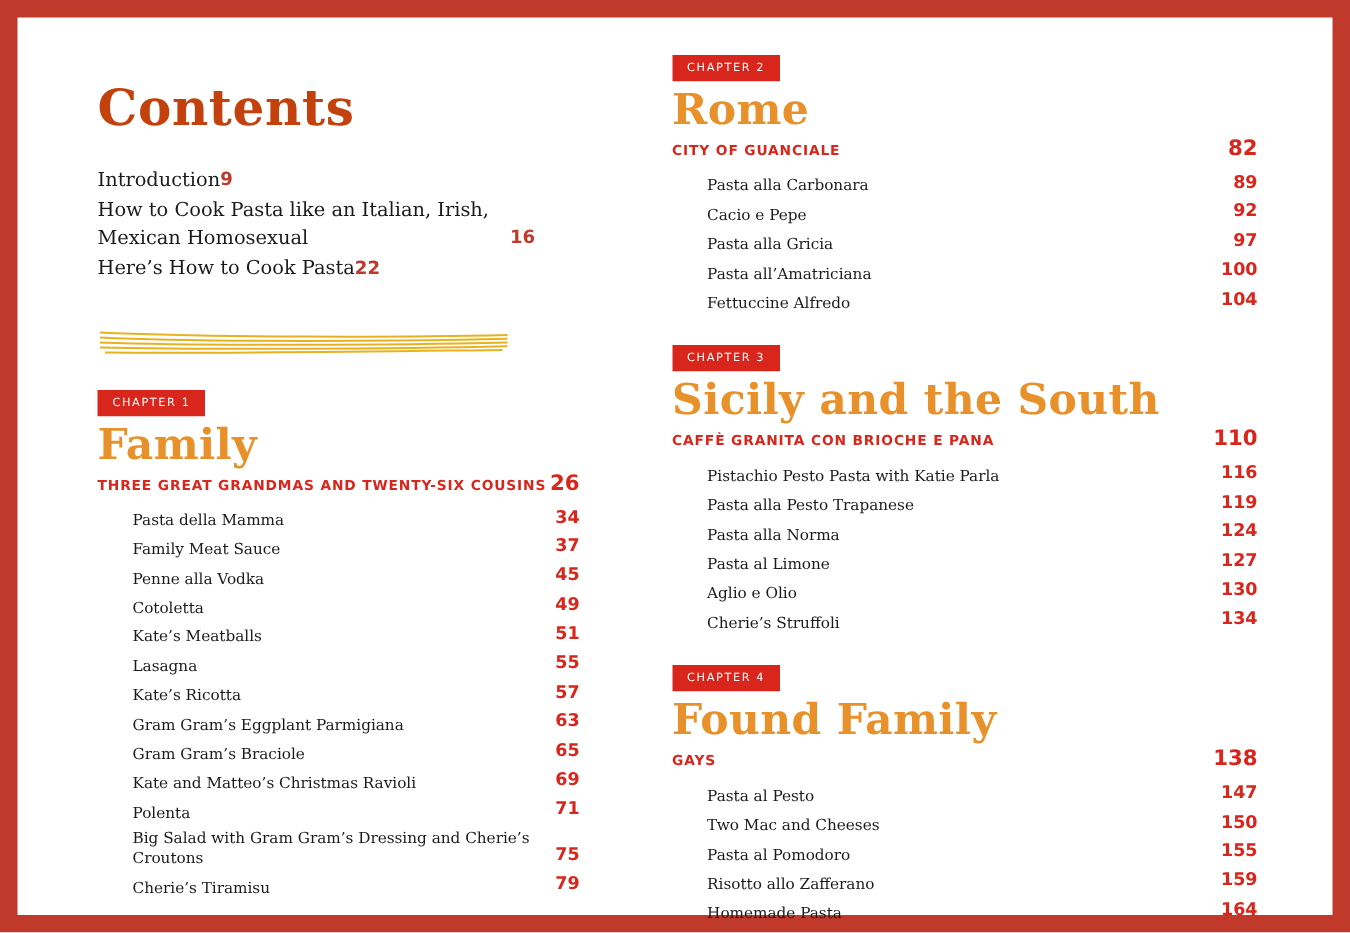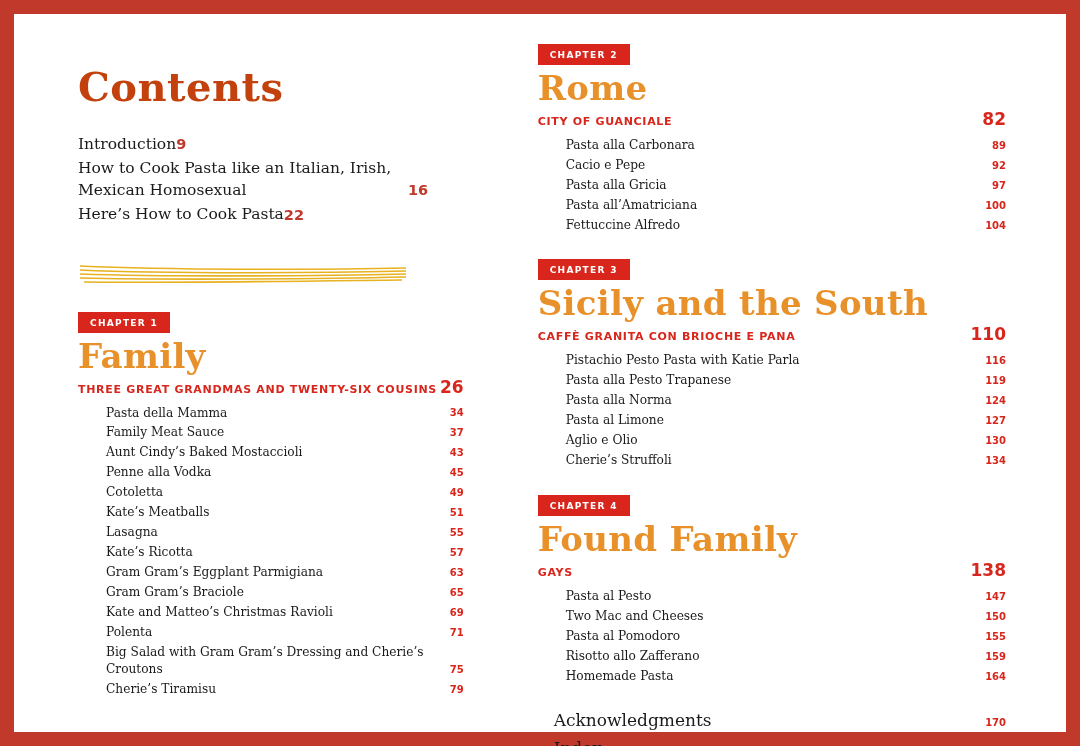--- a/index.html
+++ b/index.html
@@ -93,21 +93,21 @@
     position: relative;
   }
   .divider svg { display: block; }
 
   
   .chapter-badge {
     display: inline-block;
     background: #d9261c;
     color: #ffffff;
     font-family: "DejaVu Sans", sans-serif;
-    font-weight: bold;
+    font-weight: normal;
     font-size: 9px;
     letter-spacing: 1.3px;
     padding: 6px 12px 5px 12px;
     margin-bottom: 6px;
   }
   .chapter-title {
     font-family: "DejaVu Serif", serif;
     font-weight: bold;
     font-size: 34px;
     color: #e8912a;
@@ -151,21 +151,21 @@
     color: #1a1a1a;
     line-height: 1.35;
     margin-bottom: 3.5px;
   }
   .recipe-row .rname {
     max-width: 330px;
   }
   .recipe-row .rpg {
     font-family: "DejaVu Sans", sans-serif;
     font-weight: bold;
-    font-size: 10px;
+    font-size: 14px;
     color: #d9261c;
     white-space: nowrap;
     padding-bottom: 1px;
   }
 
   .block { margin-bottom: 26px; }
   .block:last-child { margin-bottom: 0; }
 
   
   .back-list {
@@ -236,24 +236,20 @@
         <div class="recipes">
           <div class="recipe-row">
               <span class="rname">Pasta della Mamma</span>
               <span class="rpg">34</span>
             </div>
           <div class="recipe-row">
               <span class="rname">Family Meat Sauce</span>
               <span class="rpg">37</span>
             </div>
           <div class="recipe-row">
-              <span class="rname">Aunt Cindy’s Baked Mostaccioli</span>
-              <span class="rpg">43</span>
-            </div>
-          <div class="recipe-row">
               <span class="rname">Penne alla Vodka</span>
               <span class="rpg">45</span>
             </div>
           <div class="recipe-row">
               <span class="rname">Cotoletta</span>
               <span class="rpg">49</span>
             </div>
           <div class="recipe-row">
               <span class="rname">Kate’s Meatballs</span>
               <span class="rpg">51</span>

